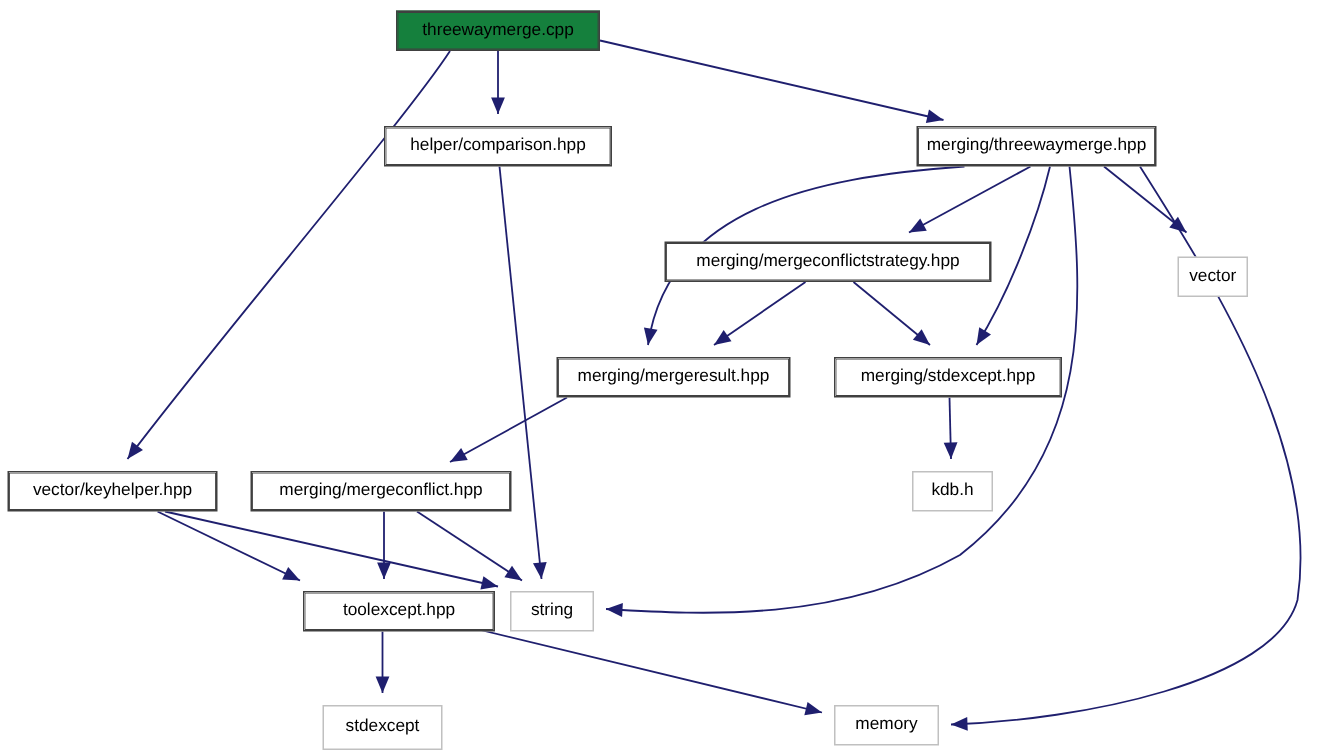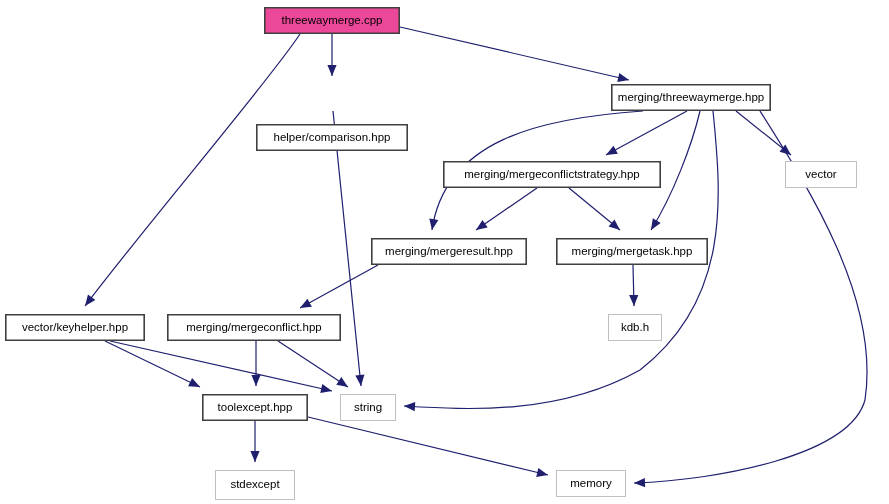--- a/index.html
+++ b/index.html
@@ -33,21 +33,21 @@
     align-items: center;
     justify-content: center;
     white-space: nowrap;
     font-size: 11.5px;
     color: #000000;
     letter-spacing: 0px;
     line-height: 1;
   }
   
   .node.current {
-    background: #ec4899;
+    background: #15803d;
     border: 1px solid #404040;
     box-shadow: 0 0 0 0.6px #404040 inset;
   }
   .node.local {
     background: #ffffff;
     border: 1px solid #404040;
     box-shadow: 0 0 0 0.6px #404040 inset;
   }
   .node.system {
     background: #ffffff;
@@ -146,48 +146,48 @@
       </g>
       <g>
         <path d="M 308,417 L 548,475" class="edge-path"></path>
         <polygon points="0,0 -11,-4.6 -11,4.6" class="arrow-head" transform="translate(548,475) rotate(13.586005371282281)"></polygon>
       </g>
     </svg>
   <div id="node-layer">
       <div class="node current" style="left: 264px; top: 7px; width: 136px; height: 27px;">
         <span>threewaymerge.cpp</span>
       </div>
-      <div class="node local" style="left: 256px; top: 84px; width: 152px; height: 27px; margin-top: 40px;">
+      <div class="node local" style="left: 256px; top: 84px; width: 152px; height: 27px;">
         <span>helper/comparison.hpp</span>
       </div>
       <div class="node local" style="left: 611px; top: 84px; width: 160px; height: 27px; align-items: center;">
         <span>merging/threewaymerge.hpp</span>
       </div>
       <div class="node local" style="left: 443px; top: 161px; width: 218px; height: 27px;">
         <span>merging/mergeconflictstrategy.hpp</span>
       </div>
-      <div class="node system" style="left: 785px; top: 161px; width: 72px; height: 27px; text-align: right;">
+      <div class="node system" style="left: 785px; top: 171px; width: 47px; height: 27px; text-align: right;">
         <span>vector</span>
       </div>
       <div class="node local" style="left: 371px; top: 238px; width: 156px; height: 27px;">
         <span>merging/mergeresult.hpp</span>
       </div>
       <div class="node local" style="left: 556px; top: 238px; width: 152px; height: 27px;">
-        <span>merging/mergetask.hpp</span>
+        <span>merging/stdexcept.hpp</span>
       </div>
       <div class="node system" style="left: 608px; top: 314px; width: 54px; height: 27px;">
         <span>kdb.h</span>
       </div>
       <div class="node local" style="left: 5px; top: 314px; width: 140px; height: 27px;">
         <span>vector/keyhelper.hpp</span>
       </div>
       <div class="node local" style="left: 167px; top: 314px; width: 174px; height: 27px;">
         <span>merging/mergeconflict.hpp</span>
       </div>
-      <div class="node local" style="left: 202px; top: 394px; width: 106px; height: 27px;">
+      <div class="node local" style="left: 202px; top: 394px; width: 128px; height: 27px;">
         <span>toolexcept.hpp</span>
       </div>
       <div class="node system" style="left: 340px; top: 394px; width: 56px; height: 27px;">
         <span>string</span>
       </div>
       <div class="node system" style="left: 215px; top: 470px; width: 80px; height: 30px;">
         <span>stdexcept</span>
       </div>
       <div class="node system" style="left: 556px; top: 470px; width: 70px; height: 27px;">
         <span>memory</span>

